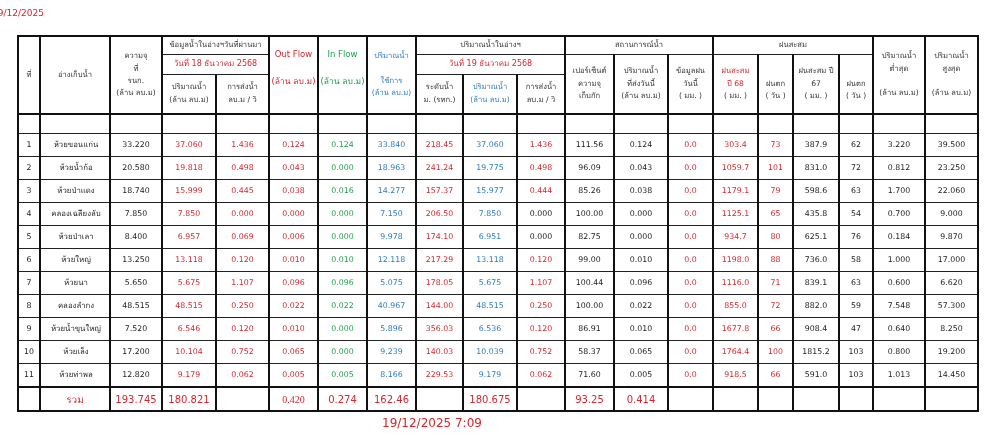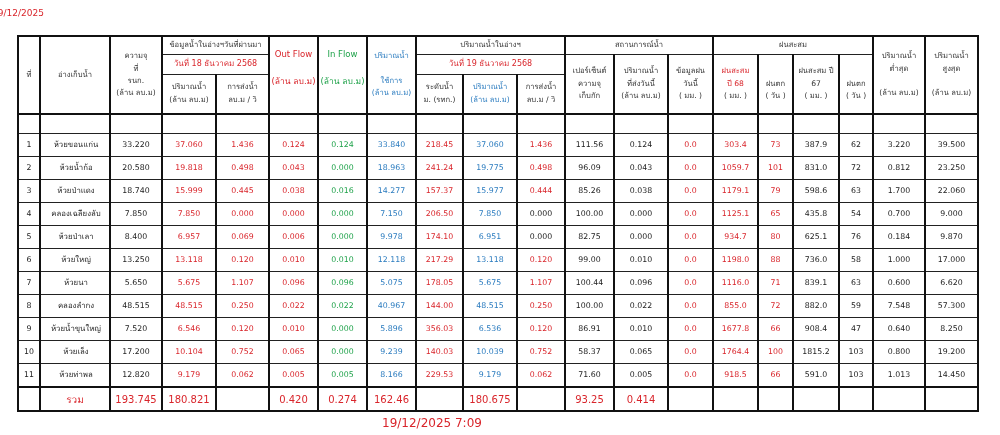--- a/index.html
+++ b/index.html
@@ -463,21 +463,21 @@
         <td class="thick-r">103</td>
         <td class="thick-r">1.013</td>
         <td>14.450</td>
       </tr>
       <tr class="total">
         <td class="thick-r" style="border-top: 2px solid rgb(17, 17, 17);"></td>
         <td class="red thick-r" style="border-top: 2px solid rgb(17, 17, 17);">รวม</td>
         <td class="red thick-r" style="border-top: 2px solid rgb(17, 17, 17);">193.745</td>
         <td class="red thick-r" style="border-top: 2px solid rgb(17, 17, 17); margin-top: 36px;">180.821</td>
         <td class="thick-r" style="border-top: 2px solid rgb(17, 17, 17);"></td>
-        <td class="red thick-r" style="border-top: 2px solid rgb(17, 17, 17);">0.420</td>
+        <td class="red thick-r" style="border-top: 2px solid rgb(17, 17, 17); font-family: Liberation Serif, serif;">0.420</td>
         <td class="red thick-r" style="border-top: 2px solid rgb(17, 17, 17);">0.274</td>
         <td class="red thick-r" style="border-top: 2px solid rgb(17, 17, 17);">162.46</td>
         <td class="thick-r" style="border-top: 2px solid rgb(17, 17, 17);"></td>
         <td class="red thick-r" style="border-top: 2px solid rgb(17, 17, 17);">180.675</td>
         <td class="thick-r" style="border-top: 2px solid rgb(17, 17, 17);"></td>
         <td class="red thick-r" style="border-top: 2px solid rgb(17, 17, 17);">93.25</td>
         <td class="red thick-r" style="border-top: 2px solid rgb(17, 17, 17);">0.414</td>
         <td class="thick-r" style="border-top: 2px solid rgb(17, 17, 17);"></td>
         <td class="thick-r" style="border-top: 2px solid rgb(17, 17, 17);"></td>
         <td class="thick-r" style="border-top: 2px solid rgb(17, 17, 17);"></td>

